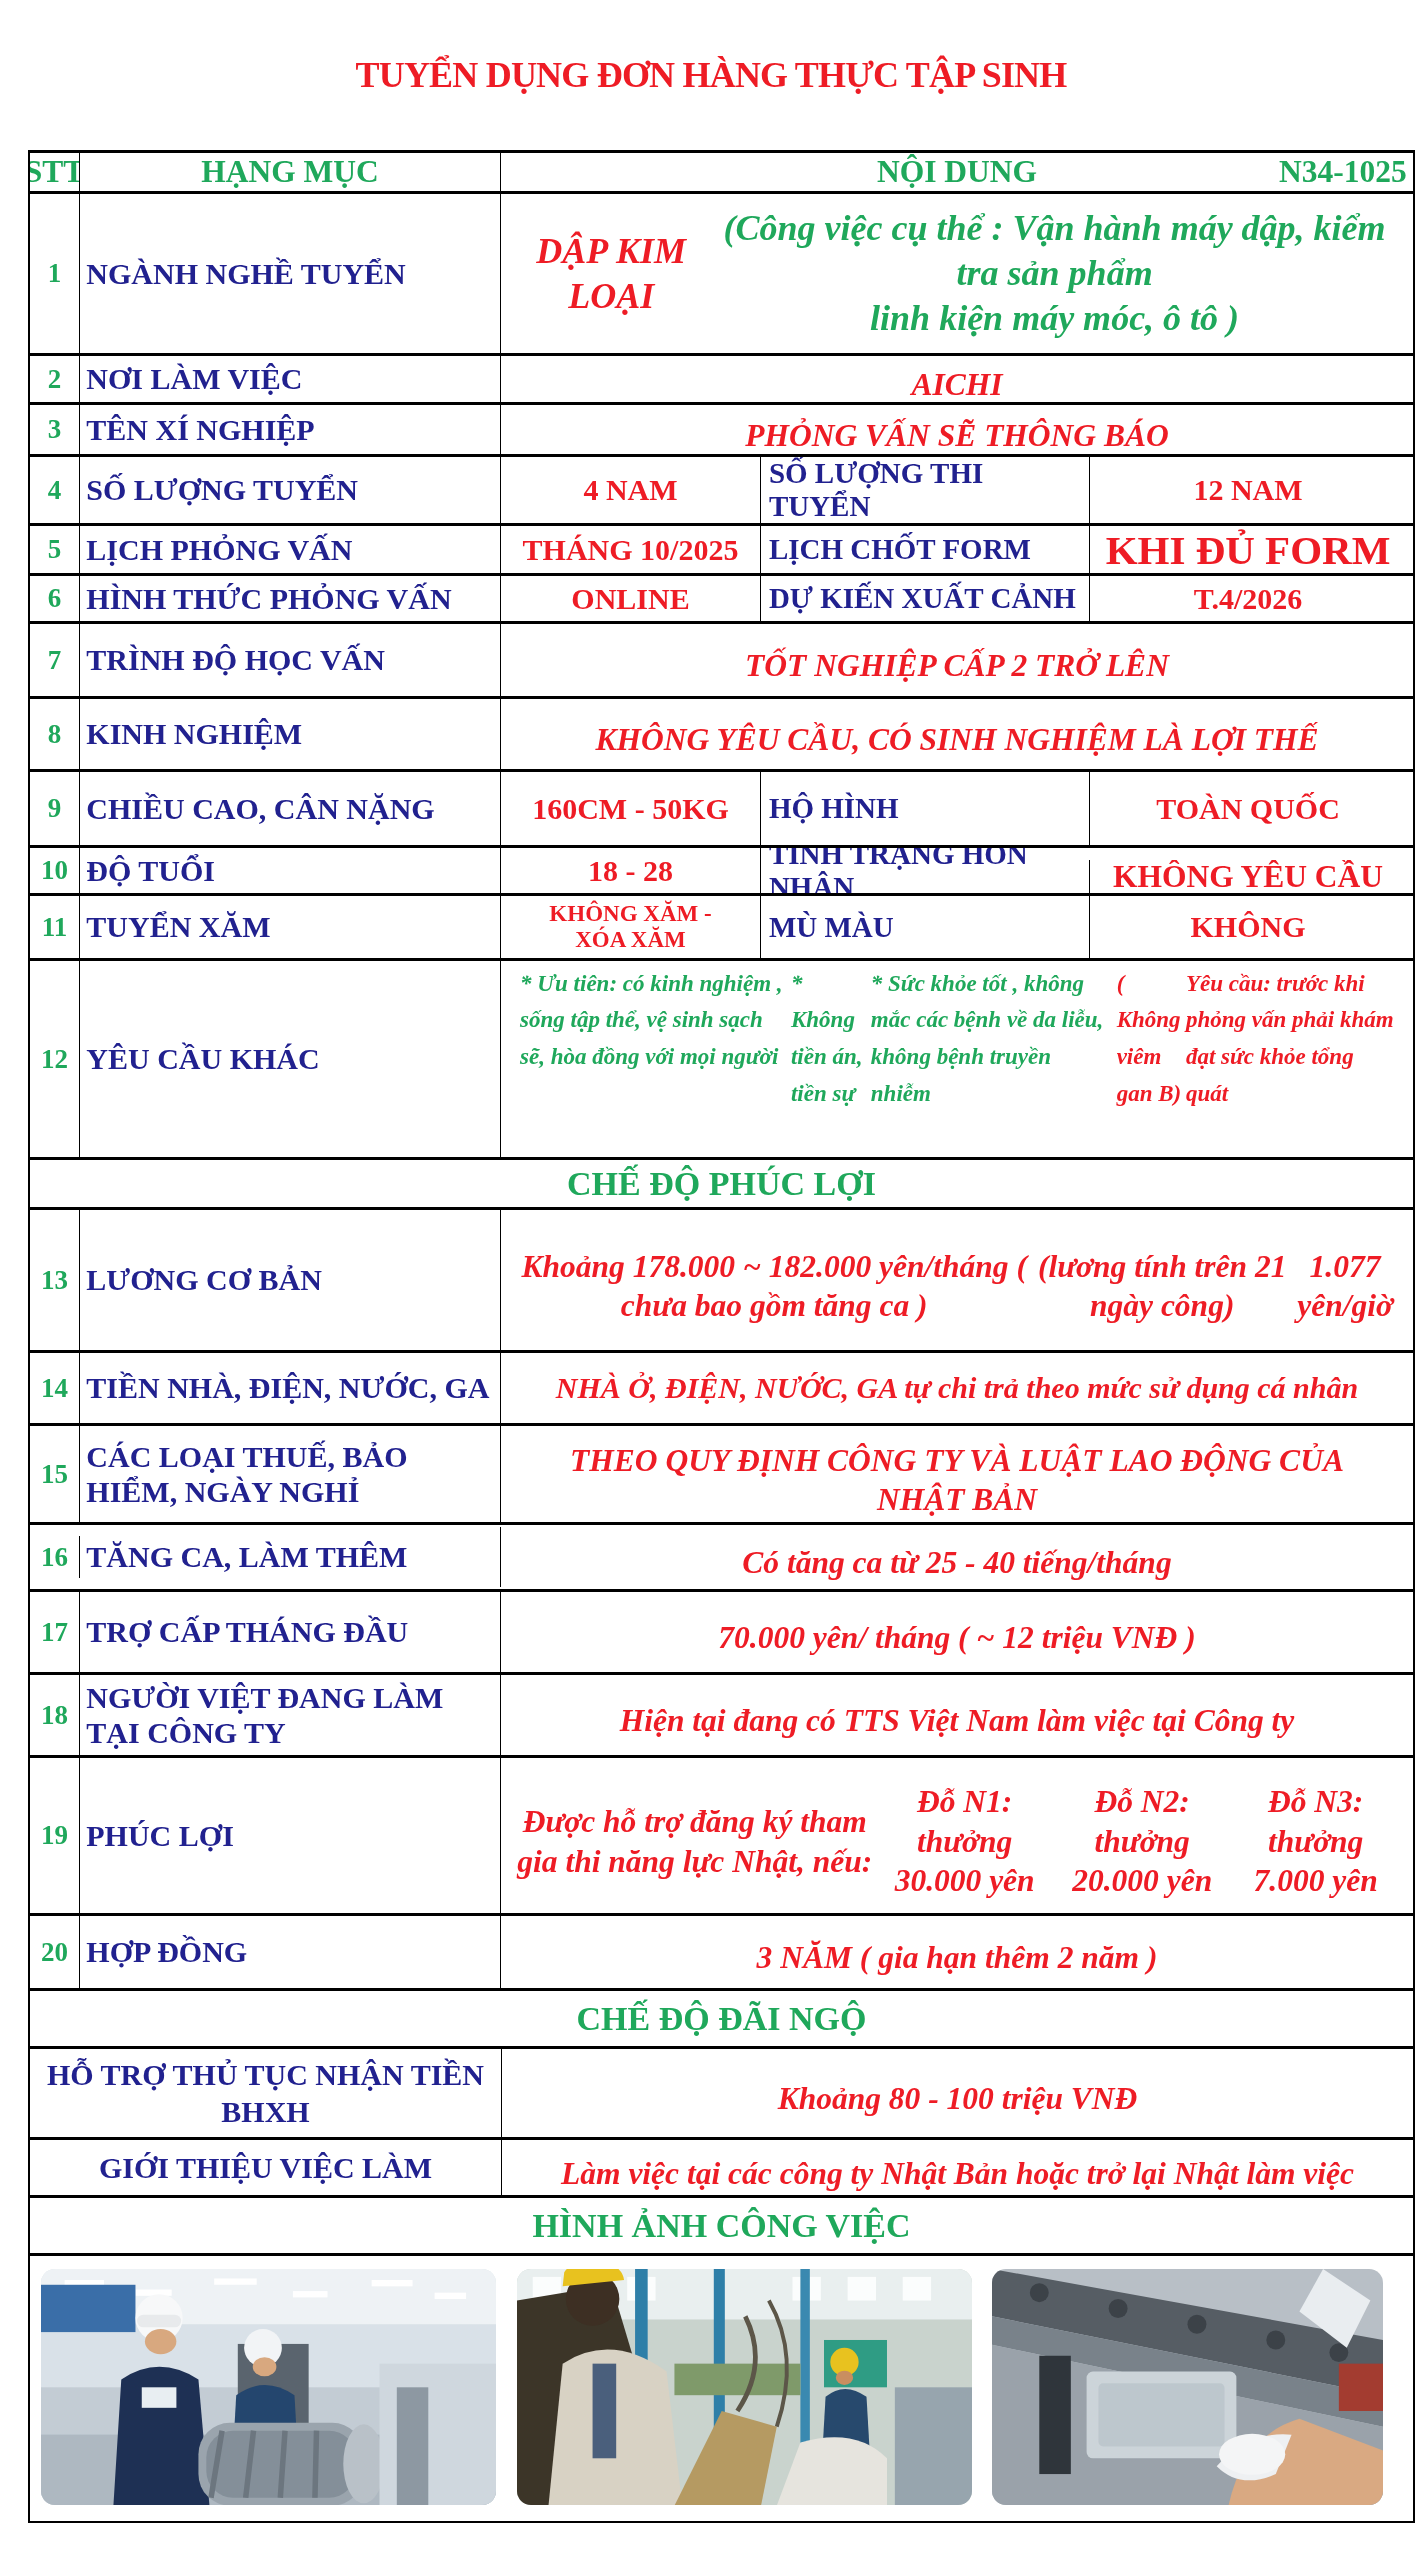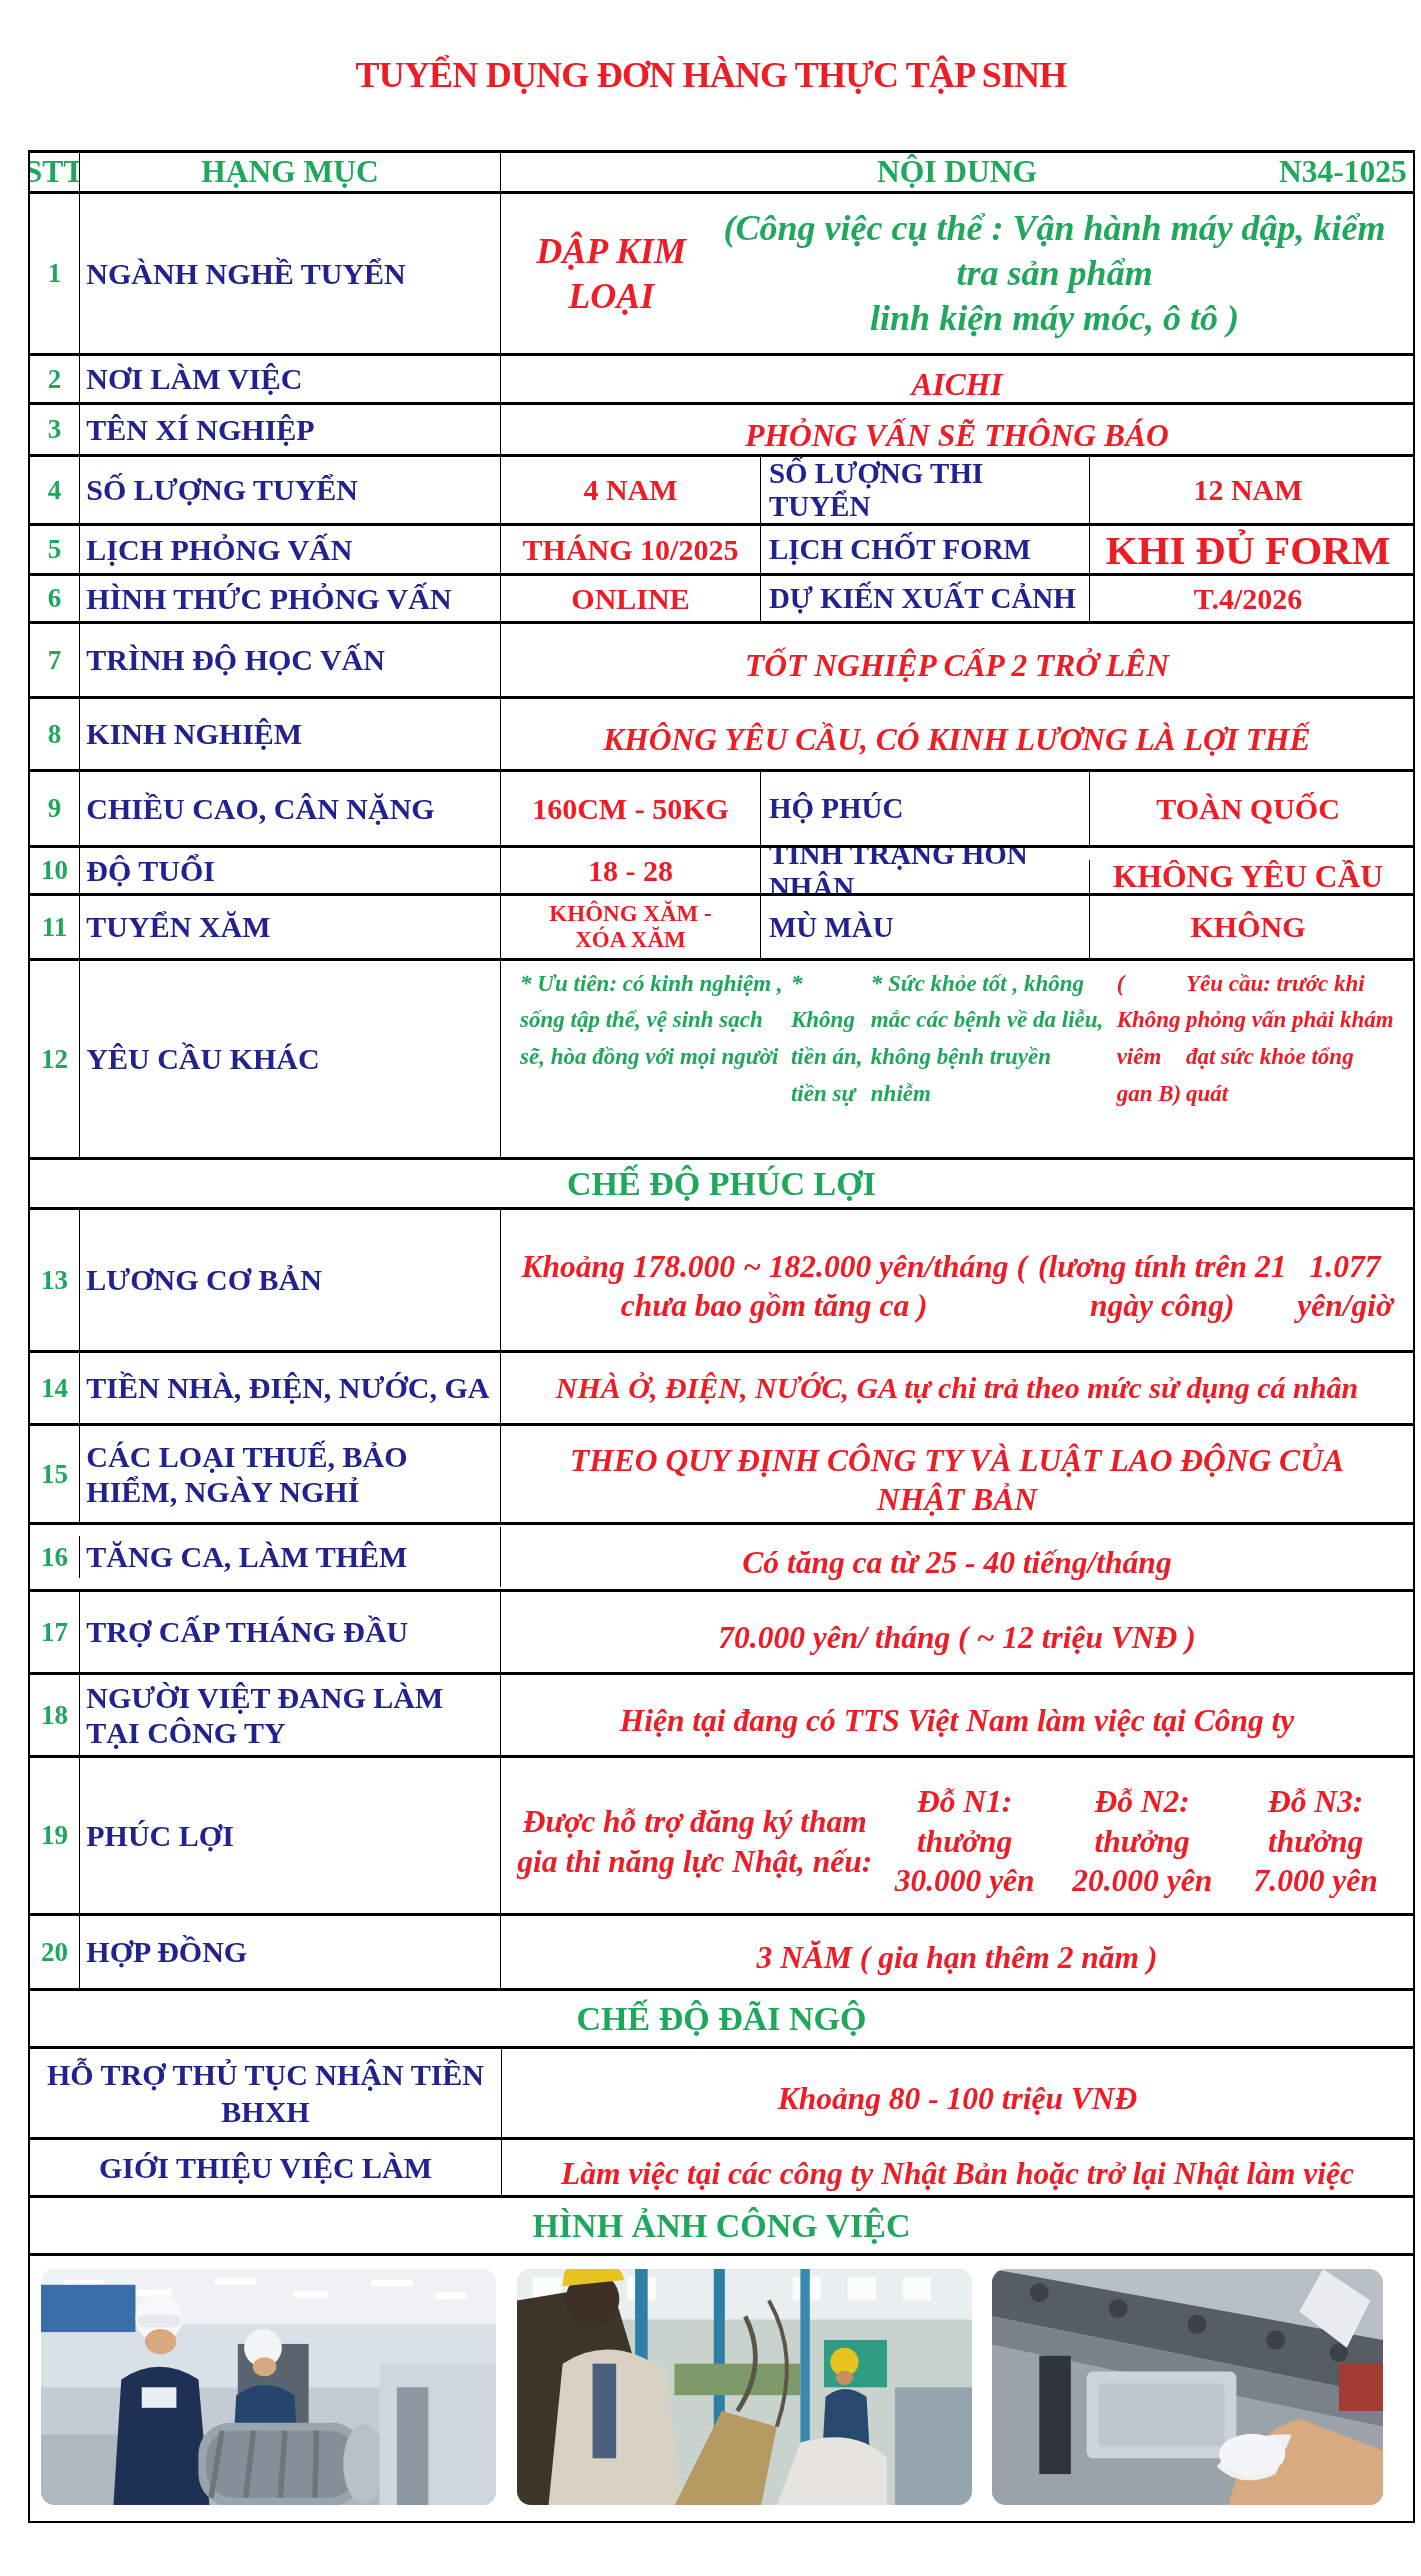--- a/index.html
+++ b/index.html
@@ -126,27 +126,27 @@
         <div class="cell c5 c-red s-md">T.4/2026</div>
       </div>
       <div class="row t-item" style="height: 75px;">
         <div class="cell c1 num">7</div>
         <div class="cell c2 label">TRÌNH ĐỘ HỌC VẤN</div>
         <div class="cell cfull"><div class="lines"><div class="ln c-red s-lg">TỐT NGHIỆP CẤP 2 TRỞ LÊN</div></div></div>
       </div>
       <div class="row t-item" style="height: 73px;">
         <div class="cell c1 num">8</div>
         <div class="cell c2 label">KINH NGHIỆM</div>
-        <div class="cell cfull"><div class="lines"><div class="ln c-red s-lg">KHÔNG YÊU CẦU, CÓ KINH LƯƠNG LÀ LỢI THẾ</div></div></div>
+        <div class="cell cfull"><div class="lines"><div class="ln c-red s-lg">KHÔNG YÊU CẦU, CÓ SINH NGHIỆM LÀ LỢI THẾ</div></div></div>
       </div>
       <div class="row t-item4" style="height: 76px;">
         <div class="cell c1 num">9</div>
         <div class="cell c2 label">CHIỀU CAO, CÂN NẶNG</div>
         <div class="cell c3 c-red s-md">160CM - 50KG</div>
-        <div class="cell c4 sublabel">HỘ PHÚC</div>
+        <div class="cell c4 sublabel">HỘ HÌNH</div>
         <div class="cell c5 c-red s-md">TOÀN QUỐC</div>
       </div>
       <div class="row t-item4" style="height: 48px;">
         <div class="cell c1 num">10</div>
         <div class="cell c2 label">ĐỘ TUỔI</div>
         <div class="cell c3 c-red s-md">18 - 28</div>
         <div class="cell c4 sublabel">TÌNH TRẠNG HÔN NHÂN</div>
         <div class="cell c5 c-red s-lg">KHÔNG YÊU CẦU</div>
       </div>
       <div class="row t-item4" style="height: 65px;">

